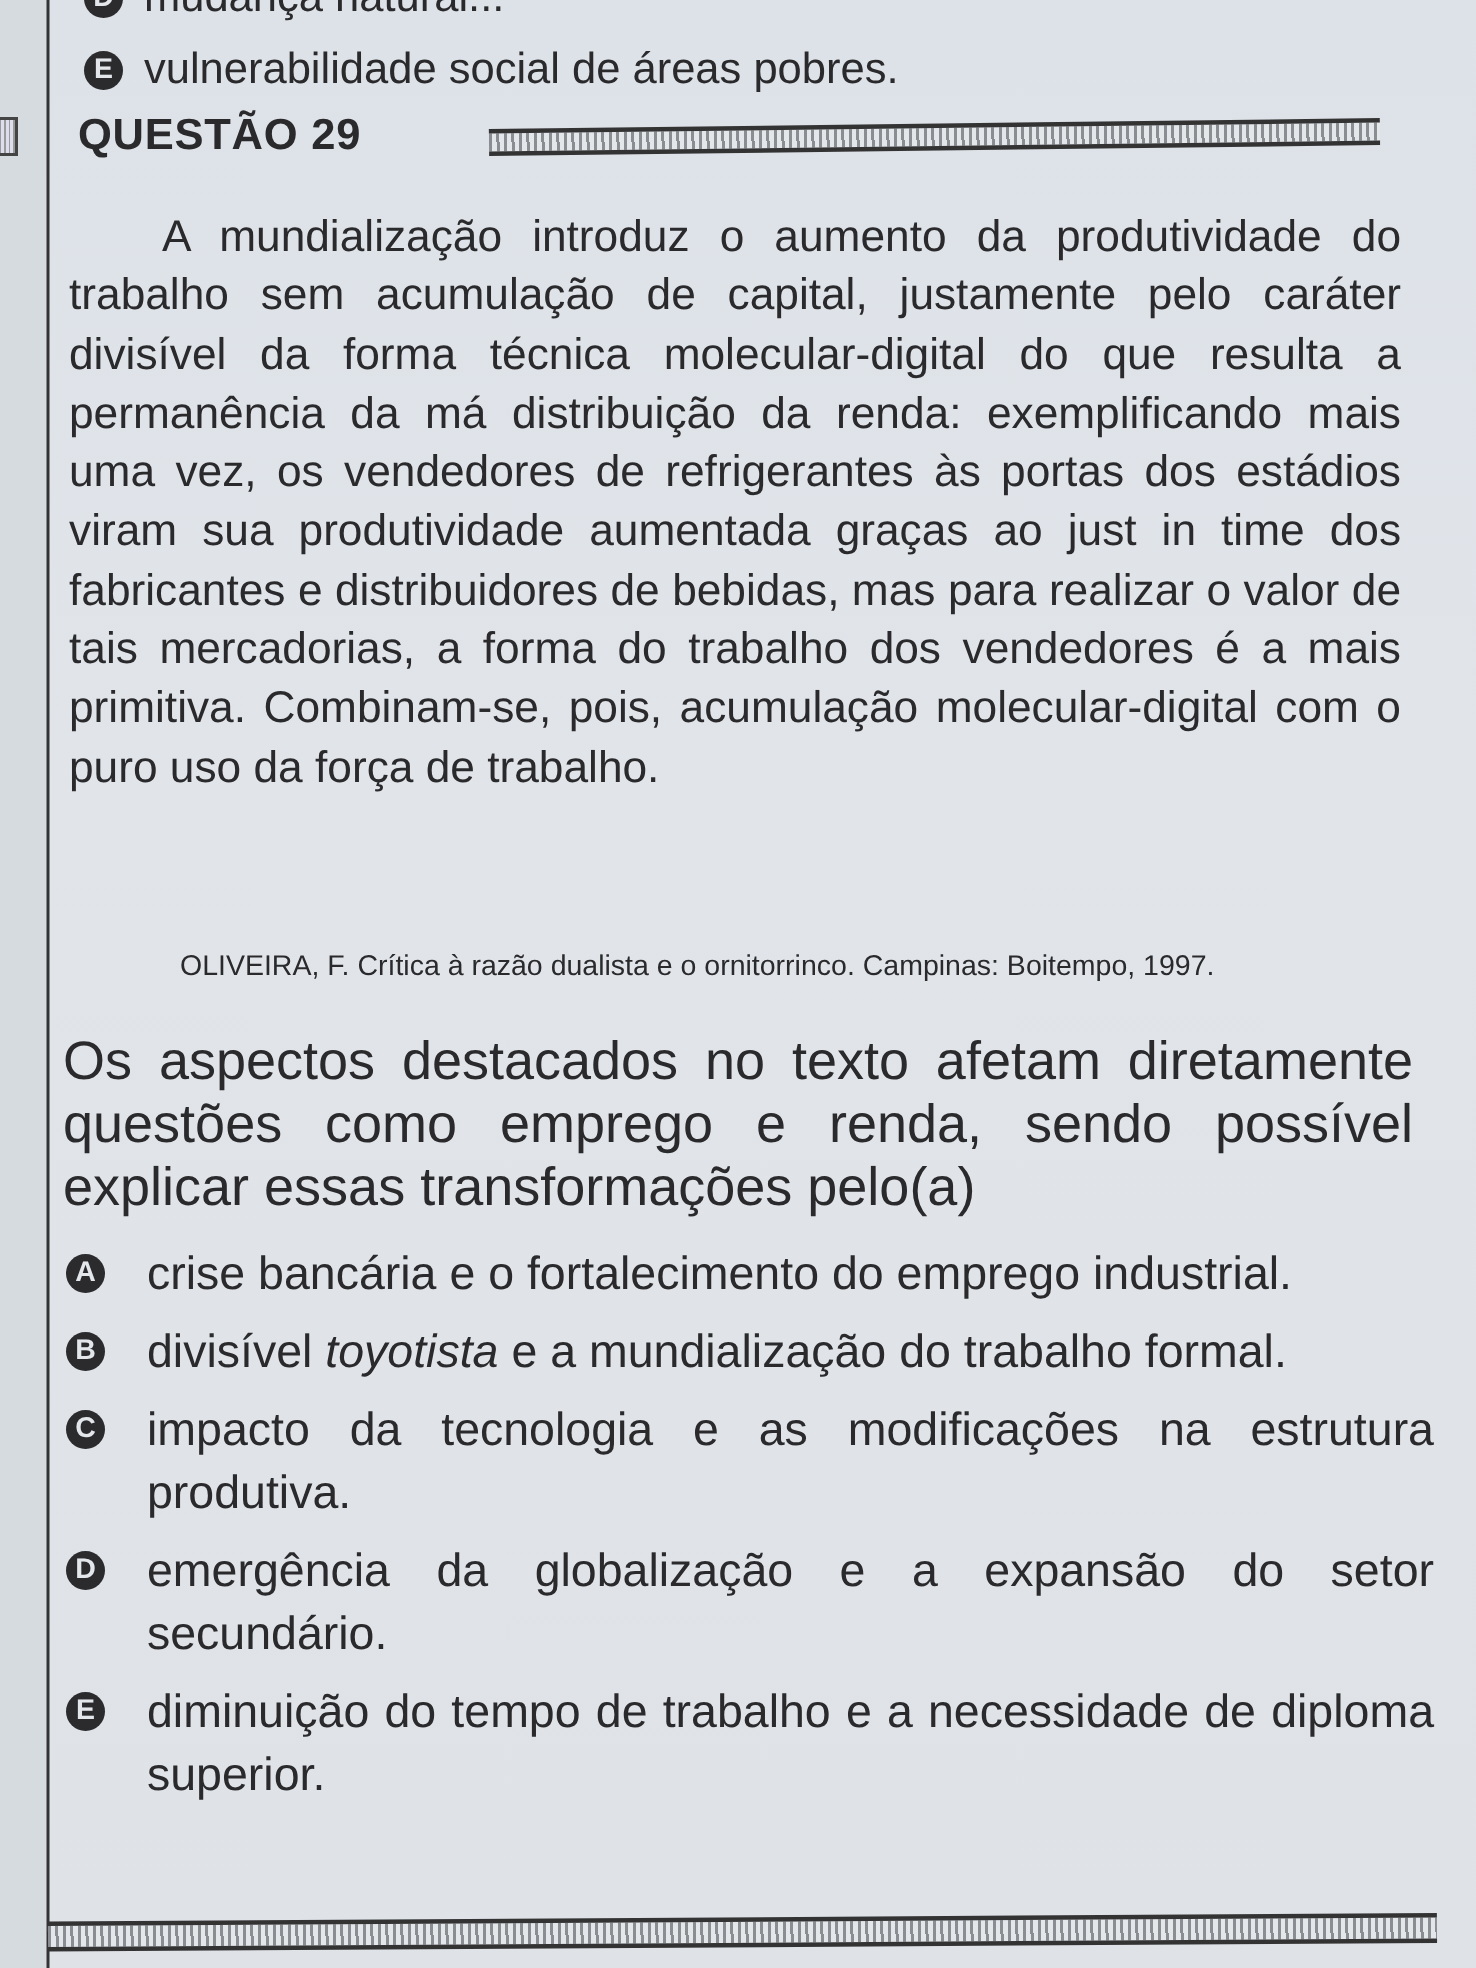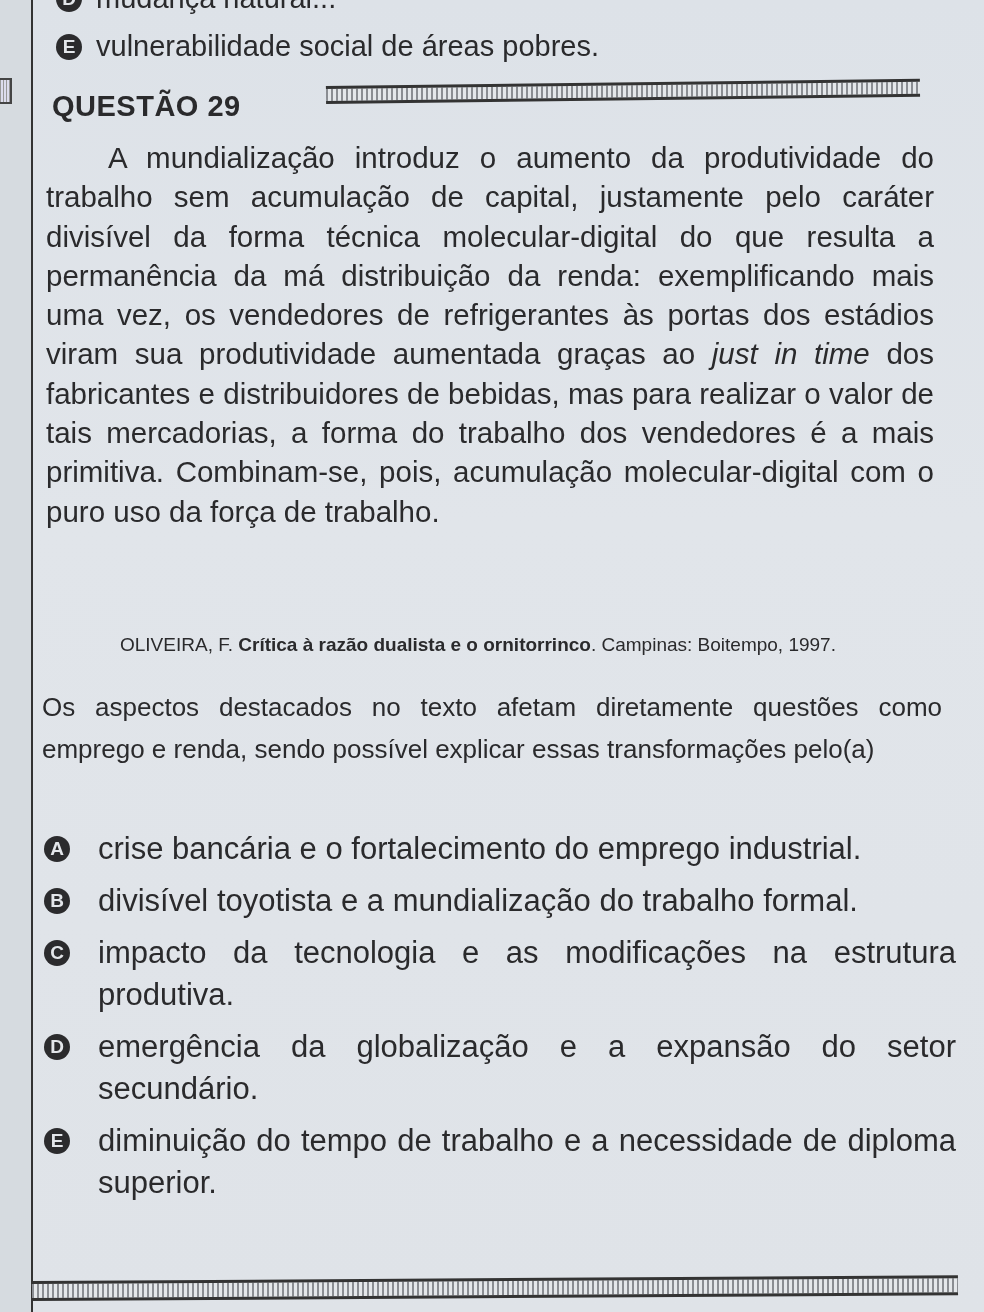--- a/index.html
+++ b/index.html
@@ -57,21 +57,21 @@
       width: 26px; height: 26px;
       border-radius: 50%;
       background: #2b2b2d;
       color: #e3e6ea;
       font-weight: bold;
       font-size: 19px;
       flex-shrink: 0;
     }
     .q-title {
       position: absolute;
-      left: 52px; top: 90px;
+      left: 52px; top: 74px;
       font-size: 29px;
       font-weight: bold;
       letter-spacing: 0.5px;
     }
     .hatched-bar {
       position: absolute;
       height: 12px;
       border-top: 3px solid #333;
       border-bottom: 3px solid #333;
       background: repeating-linear-gradient(90deg, #8a8d92 0 2px, #e4e7ea 2px 5px);
@@ -91,33 +91,33 @@
     }
     .passage {
       position: absolute;
       left: 46px; top: 138px;
       width: 888px;
       font-size: 29.5px;
       line-height: 39.3px;
       text-align: justify;
       text-indent: 62px;
     }
-    .passage .ital { font-style: italic; }
+    .passage .ital { }
     .citation {
       position: absolute;
       left: 120px; top: 634px;
       font-size: 19px;
       white-space: nowrap;
     }
-    .citation .bold { font-weight: bold; }
+    .citation .bold { font-weight: normal; }
     .stem {
       position: absolute;
       left: 42px; top: 686px;
       width: 900px;
-      font-size: 26px;
+      font-size: 36px;
       line-height: 42px;
       text-align: justify;
     }
     .options {
       position: absolute;
       left: 44px; top: 828px;
       width: 912px;
     }
     .option {
       display: flex;
@@ -127,21 +127,21 @@
       margin-bottom: 10px;
     }
     .option .badge {
       margin-top: 8px;
       margin-right: 28px;
     }
     .option .opt-text {
       flex: 1;
       text-align: justify;
     }
-    .option .ital { }
+    .option .ital { font-style: italic; }
   </style>
 </head>
 <body>
 
 <div class="page">
   <div class="left-margin"></div>
   <div class="margin-rule"></div>
   <div class="margin-stub"></div>
 
   <div class="prev-option" style="top:-18px;">

